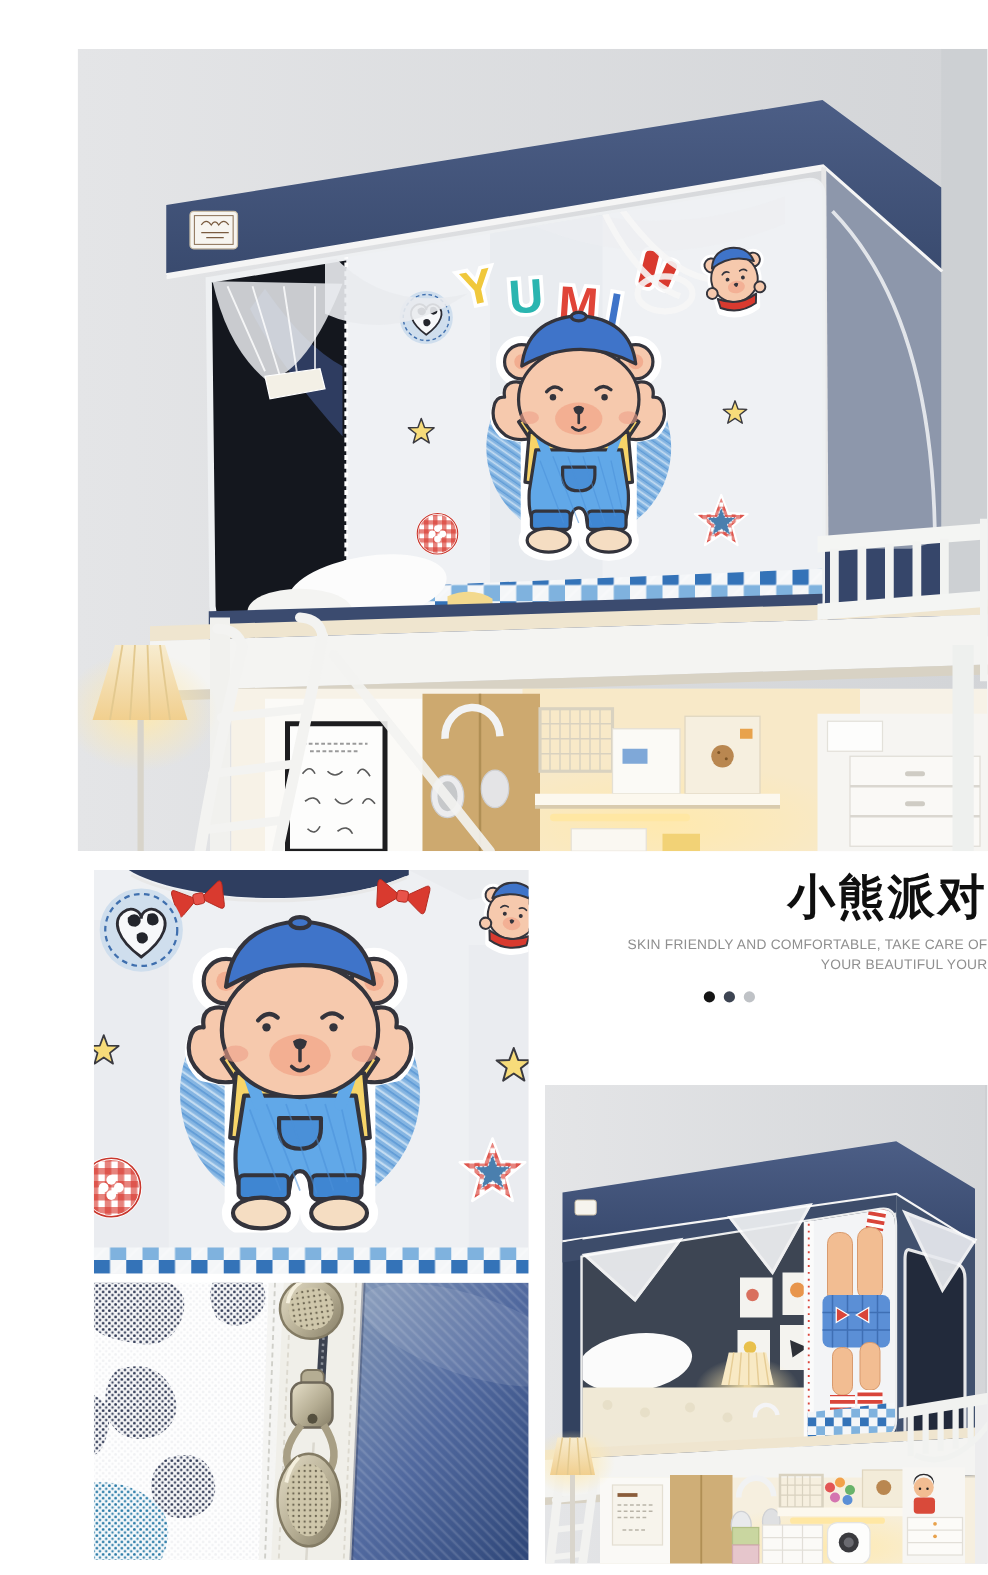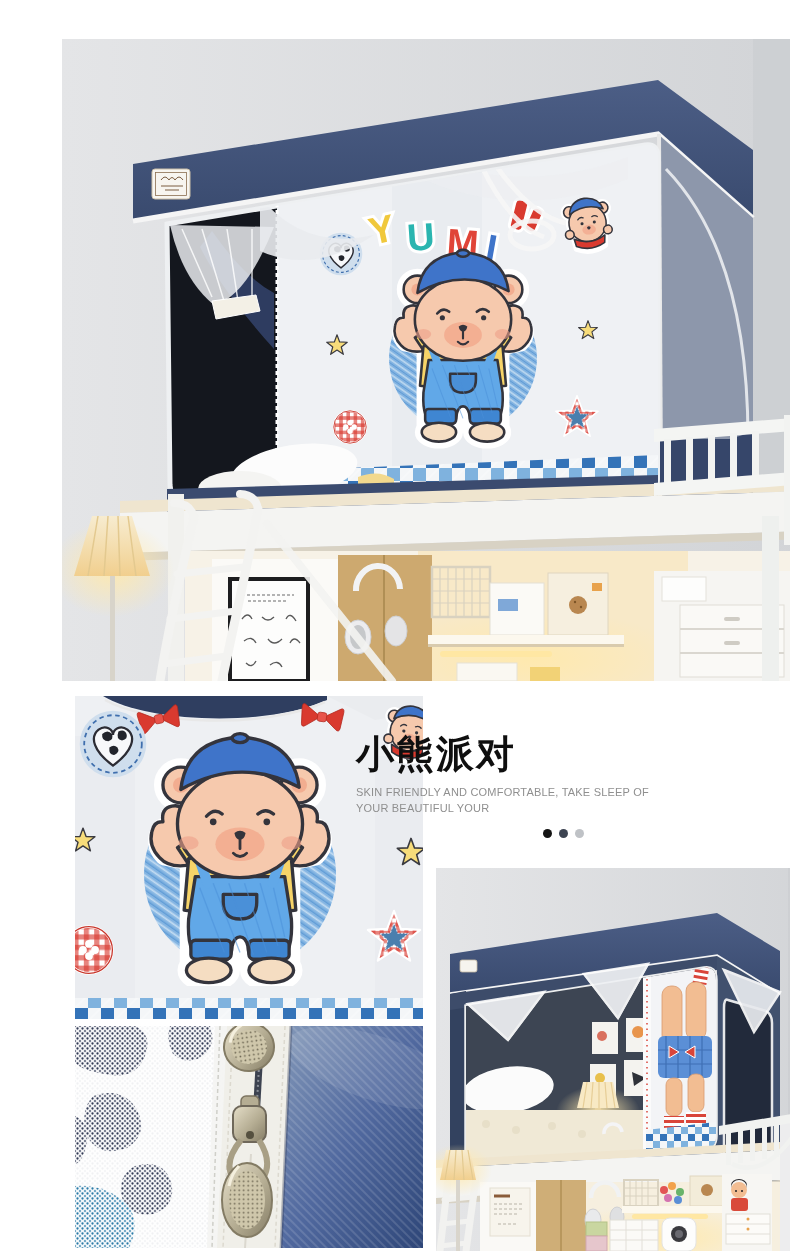--- a/index.html
+++ b/index.html
@@ -4,21 +4,21 @@
 <style>
   html,body{margin:0;padding:0;background:#ffffff;}
   .page{position:relative;width:790px;height:1260px;background:#ffffff;overflow:hidden;
         font-family:"Liberation Sans",sans-serif;}
   .photo{position:absolute;overflow:hidden;}
   #photo-hero  {left:22px;  top:23px;   width:746px; height:642px;}
   #photo-print {left:35px;  top:680px;  width:348px; height:323px;}
   #photo-zipper{left:35px;  top:1010px; width:348px; height:222px;}
   #photo-angle {left:396px; top:852px;  width:394px; height:383px;}
   .photo svg{display:block;width:100%;height:100%;}
-  .intro{position:absolute;left:356px;top:698px;width:414px;text-align:left;margin-top:36px;}
+  .intro{position:absolute;left:376px;top:698px;width:414px;text-align:right;}
   .intro h1{margin:0;font-size:38px;line-height:1.1;font-weight:700;letter-spacing:2px;color:#0f0f0f;}
   .intro h2{margin:9px 0 0;font-size:21px;font-weight:800;letter-spacing:.5px;color:#161616;}
   .tagline{margin-top:9px;font-size:11px;line-height:1.45;color:#8f8f8f;letter-spacing:.2px;}
   .dots{margin-top:12px;display:flex;justify-content:center;gap:7px;}
   .dots span{width:9px;height:9px;border-radius:50%;display:inline-block;background:#ccc;}
   #svg-defs{position:absolute;width:0;height:0;}
   text.print-letter{font-family:"Liberation Sans",sans-serif;font-weight:bold;font-size:38px;
         stroke:#ffffff;stroke-width:6px;paint-order:stroke;}
 </style>
 </head>
@@ -384,21 +384,21 @@
       <use href="#sStarY" x="320" y="140" width="32" height="32"></use>
       <use href="#sBtn" x="-12" y="228" width="52" height="52"></use>
       <use href="#sStarG" x="288" y="210" width="62" height="62"></use>
       <rect x="0" y="302" width="348" height="21" fill="url(#pCheck)"></rect>
     </svg>
   </figure>
 
   <section class="intro">
     <h1>小熊派对</h1>
     <div class="tagline">
-      <div>SKIN FRIENDLY AND COMFORTABLE, TAKE SLEEP OF</div>
+      <div>SKIN FRIENDLY AND COMFORTABLE, TAKE CARE OF</div>
       <div>YOUR BEAUTIFUL YOUR</div>
     </div>
     <div class="dots">
       <span style="background:#141414"></span>
       <span style="background:#3d4452"></span>
       <span style="background:#bfc2c6"></span>
     </div>
   </section>
 
   <figure class="photo" id="photo-zipper" aria-label="close-up of double zipper pulls, mesh and denim fabric">

